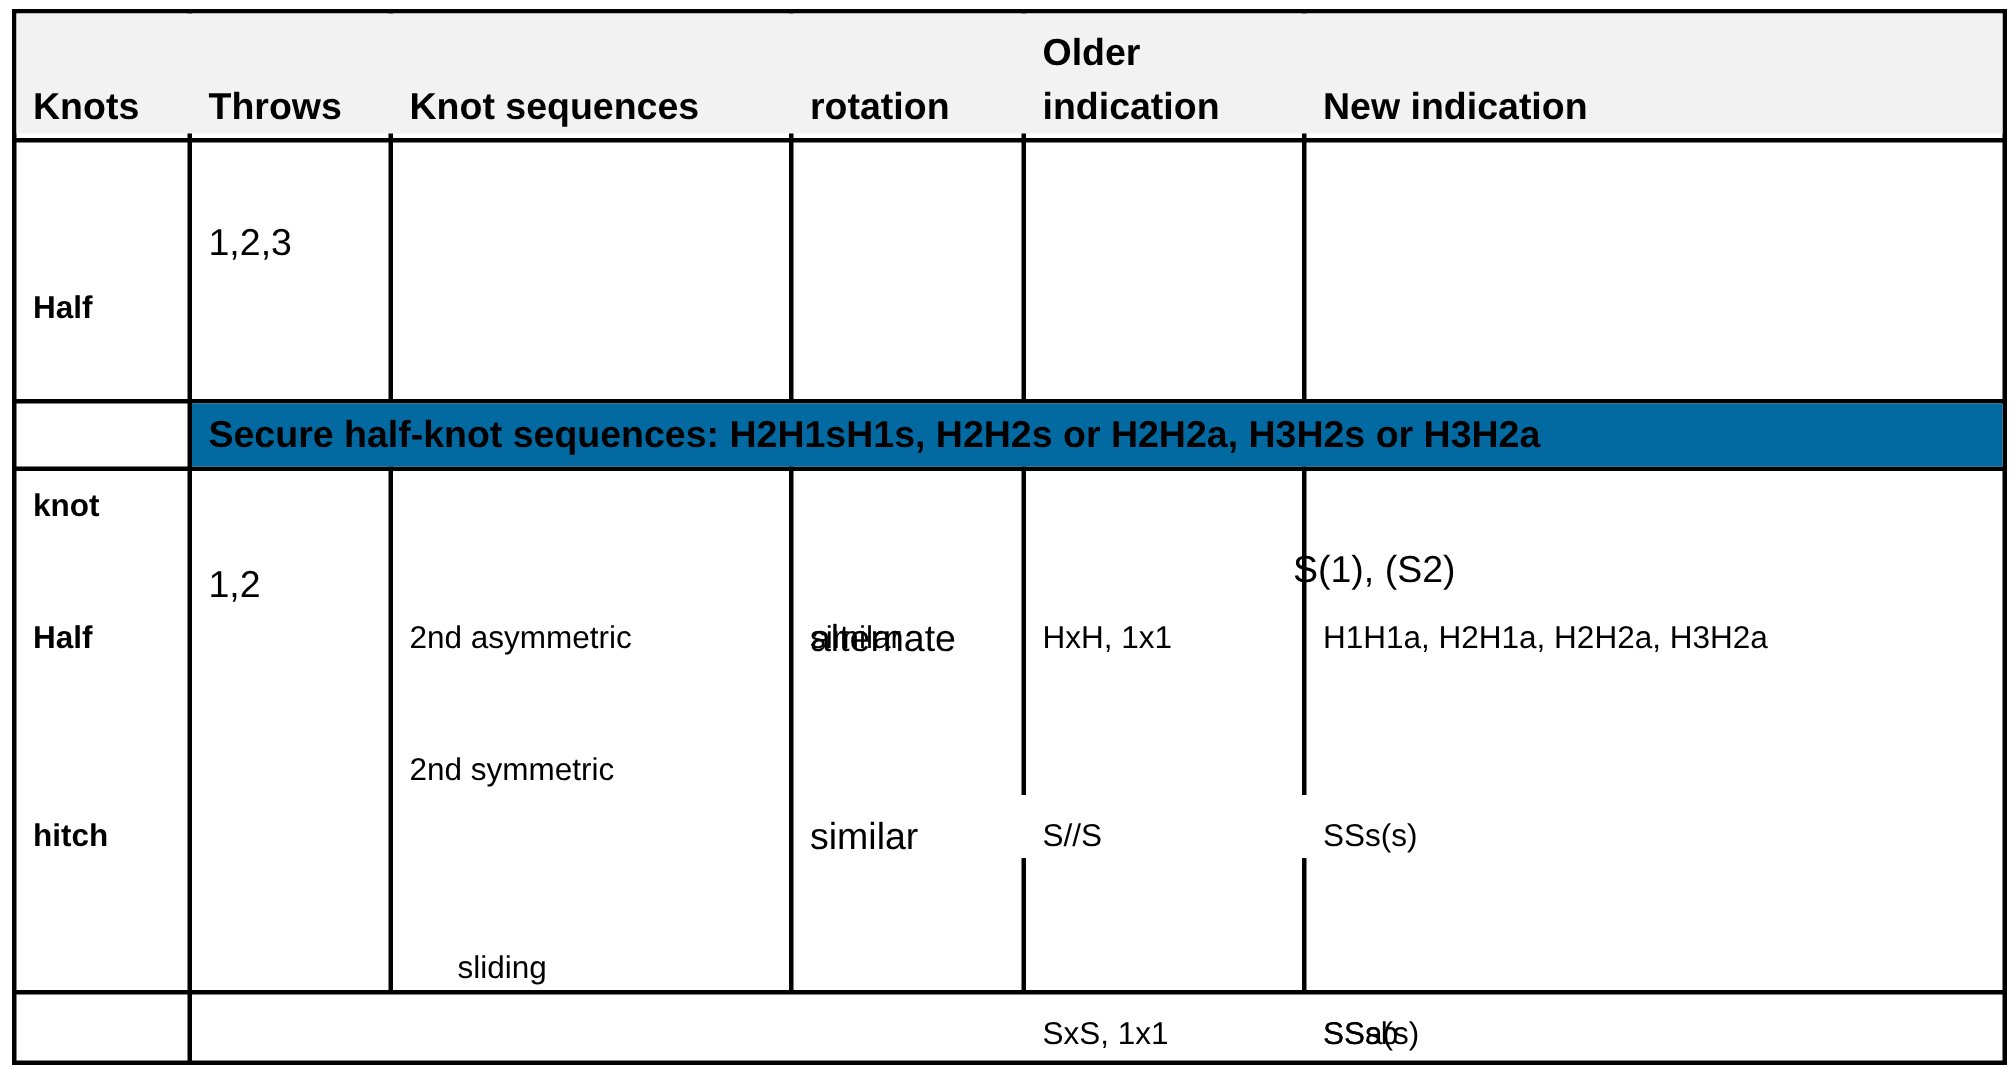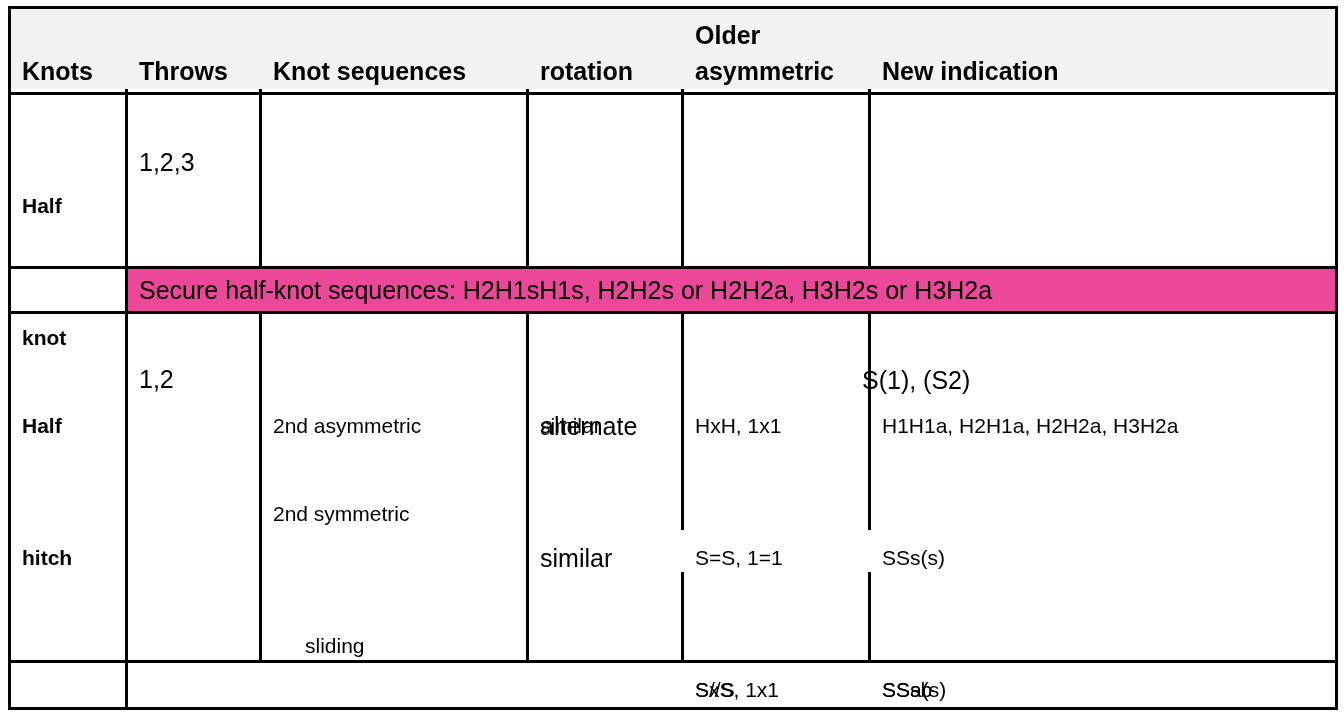--- a/index.html
+++ b/index.html
@@ -61,26 +61,26 @@
     line-height: 36px;
     white-space: pre-line;
     display: flex;
     align-items: flex-end;
   }
 
   .banner {
     position: absolute;
     box-sizing: border-box;
     font-size: 25px;
-    font-weight: normal;
+    font-weight: bold;
     line-height: 42px;
     white-space: pre;
     display: flex;
     align-items: center;
-    background: #ec4899;
+    background: #0369a1;
   }
 </style>
 </head>
 <body>
 
 <div class="sheet">
 
   <div class="hrule" style="left:8px;  top:6px;   width:1330px;"></div>
   <div class="hrule" style="left:8px;  top:92px;  width:1330px;"></div>
   <div class="hrule" style="left:8px;  top:266px; width:1330px;"></div>
@@ -110,21 +110,21 @@
   <div class="vrule" style="left:868px; top:311px; height:219px;"></div>
   <div class="vrule" style="left:868px; top:572px; height:88px;"></div>
 
   <div class="shade" style="position:absolute;left:11px;top:9px;width:1324px;height:80px;"></div>
 
   <div class="hdr" style="left:22px; top:9px; width:100px; height:80px;">Knots</div>
   <div class="hdr" style="left:139px; top:9px; width:115px; height:80px;">Throws</div>
   <div class="hdr" style="left:273px; top:9px; width:248px; height:80px;">Knot sequences</div>
   <div class="hdr" style="left:540px; top:9px; width:136px; height:80px;">rotation</div>
   <div class="hdr" style="left:695px; top:9px; width:168px; height:80px;">Older
-asymmetric</div>
+indication</div>
   <div class="hdr" style="left:882px; top:9px; width:440px; height:80px;">New indication</div>
 
   <div class="lines bold" style="left:22px; top:96px; width:100px;">
     <div>Half</div>
     <div>knot</div>
   </div>
 
   <div class="cell" style="left:139px; top:140px;">1,2,3</div>
 
   <div class="lines" style="left:273px; top:184px;text-align:center;">
@@ -147,36 +147,35 @@
     <div>H1H1a, H2H1a, H2H2a, H3H2a</div>
   </div>
 
   <div class="banner" style="left:128px; top:269px; width:1207px; height:42px; padding-left:11px;">Secure half-knot sequences: H2H1sH1s, H2H2s or H2H2a, H3H2s or H3H2a</div>
 
   <div class="lines bold" style="left:22px; top:316px; width:100px;">
     <div>Half</div>
     <div>hitch</div>
   </div>
 
-  <div class="cell" style="left:139px; top:357px;">1,2</div>
+  <div class="cell" style="left:139px; top:368px;">1,2</div>
 
   <div class="lines" style="left:273px; top:404px;">
     <div>2nd symmetric</div>
     <div class="indent">sliding</div>
     
     
     
     
   </div>
 
   <div class="cell" style="left:540px; top:404px;">alternate</div>
   <div class="cell" style="left:540px; top:536px;">similar</div>
 
   <div class="lines" style="left:695px; top:448px;">
-    <div>S=S, 1=1</div>
     <div>S//S</div>
   </div>
   <div class="lines" style="left:695px; top:580px;">
     <div>SxS, 1x1</div>
     
   </div>
 
   <div class="cell" style="left:862px; top:358px;">S(1), (S2)</div>
   <div class="lines" style="left:882px; top:448px;">
     <div>SSs(s)</div>

